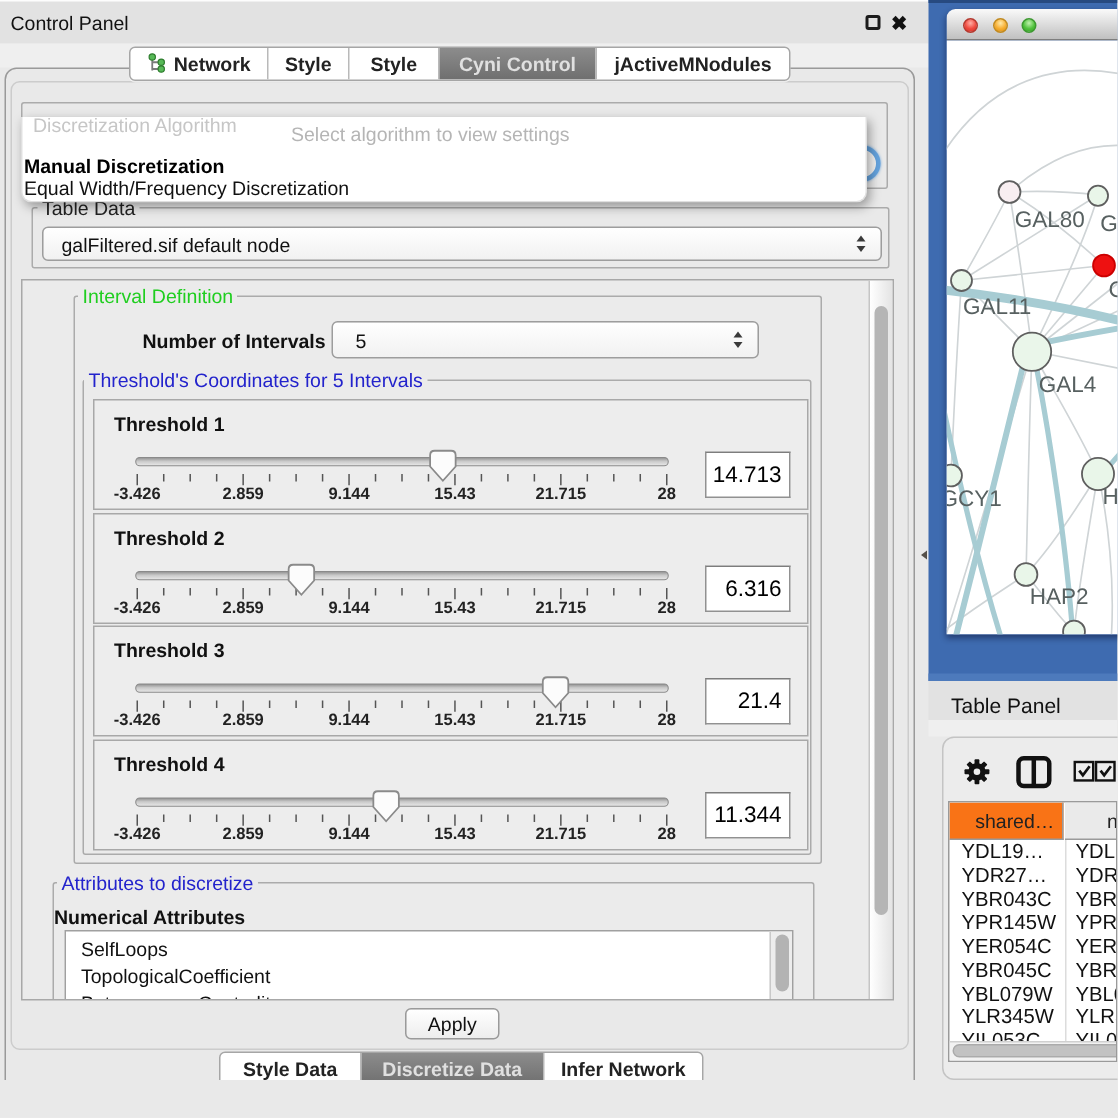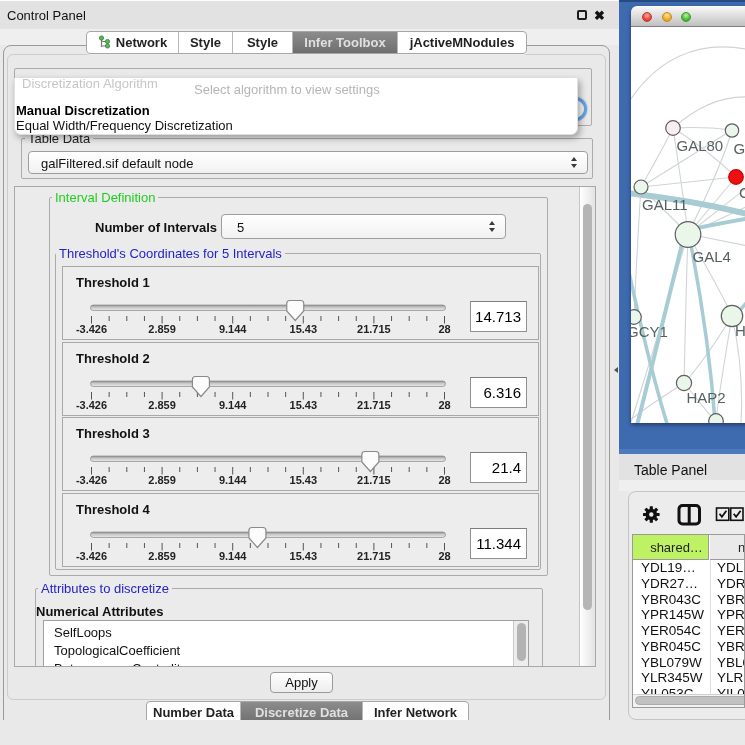--- a/index.html
+++ b/index.html
@@ -257,37 +257,37 @@
     </div>
 
     <div class="abs" style="right:0; top:0; width:16px; height:479px; background:linear-gradient(90deg,#ffffff,#e3e3e3); border-left:1px solid #c5c5c5;"></div>
     <div class="abs" style="right:3.5px; top:17px; width:9px; height:406px; background:#b5b5b5; border-radius:5px;"></div>
   </div>
 
   <div class="abs" style="left:270px; top:672px; width:63px; height:21px; background:linear-gradient(#ffffff,#ededed);
        border:1px solid #9a9a9a; border-radius:4px; font-size:13px; color:#111; text-align:center; padding-top:2px;">Apply</div>
 
   <div class="seg" style="left:146px; top:701px;">
-    <div style="width:94px;">Number Data</div>
+    <div style="width:94px;">Style Data</div>
     <div class="sel" style="width:122px;">Discretize Data</div>
     <div style="width:105px;">Infer Network</div>
   </div>
 
   <div class="seg" style="left:86px; top:31px;">
     <div style="width:92px;">
       <svg width="13" height="15" viewBox="0 0 13 15" style="margin-right:5px;">
         <path d="M3.5 3.5 V12 M3.5 6.5 H8.5 M3.5 11 H8.5" stroke="#7a7a7a" stroke-width="1.2" fill="none"></path>
         <circle cx="3.5" cy="3" r="2.1" fill="#57b957" stroke="#2e7d2e" stroke-width="0.8"></circle>
         <circle cx="9.5" cy="6.5" r="2.1" fill="#57b957" stroke="#2e7d2e" stroke-width="0.8"></circle>
         <circle cx="9.5" cy="11" r="2.1" fill="#57b957" stroke="#2e7d2e" stroke-width="0.8"></circle>
       </svg>
       Network</div>
     <div style="width:54px;">Style</div>
     <div style="width:60px;">Style</div>
-    <div class="sel" style="width:105px;">Infer Toolbox</div>
+    <div class="sel" style="width:105px;">Cyni Control</div>
     <div style="width:128px;">jActiveMNodules</div>
   </div>
 
   <div class="abs" style="left:14px; top:78px; width:564px; height:57px; background:#fff;
        border-radius:0 0 7px 7px; box-shadow:2px 3px 7px rgba(0,0,0,0.35); border:1px solid #e0e0e0; border-top:none;"></div>
   <div class="abs" style="left:22px; top:76px; font-size:13px; color:#c6c6c6;">Discretization Algorithm</div>
   <div class="abs" style="left:194px; top:82px; font-size:13px; color:#b5b5b5;">Select algorithm to view settings</div>
   <div class="abs" style="left:16px; top:103px; font-size:13px; font-weight:bold; color:#000;">Manual Discretization</div>
   <div class="abs" style="left:16px; top:118px; font-size:13px; color:#111;">Equal Width/Frequency Discretization</div>
 
@@ -394,21 +394,21 @@
     <line x1="48.2" y1="1.5" x2="48.2" y2="20" stroke="#111" stroke-width="3"></line>
     <g fill="none" stroke="#111" stroke-width="1.6">
       <rect x="75.5" y="4" width="12.3" height="12.3"></rect>
       <rect x="89.7" y="4" width="12.3" height="12.3"></rect>
       <path d="M78.5 9.8 l2.4 3 4.5-6" stroke-width="1.8"></path>
       <path d="M92.7 9.8 l2.4 3 4.5-6" stroke-width="1.8"></path>
     </g>
   </svg>
 
   <div class="abs" style="left:632px; top:534px; width:113px; height:174px; border:1px solid #9a9a9a; background:#fff; overflow:hidden;">
-    <div class="abs" style="left:0; top:0; width:76px; height:25px; background:#bef264; border-right:1px solid #9a9a9a; border-bottom:1px solid #9a9a9a;
+    <div class="abs" style="left:0; top:0; width:76px; height:25px; background:#f97316; border-right:1px solid #9a9a9a; border-bottom:1px solid #9a9a9a;
          font-size:13px; color:#222; text-align:center; padding:5px 0 0 12px;">shared…</div>
     <div class="abs" style="left:77px; top:0; width:36px; height:25px; background:#eaeaea; border-bottom:1px solid #9a9a9a;
          font-size:13px; color:#222; padding:5px 0 0 28px;">n</div>
     <div class="abs" style="left:76.5px; top:25px; width:1px; height:135px; background:#dcdcdc;"></div>
     <div class="abs" style="left:8px; top:25px; font-size:13.5px; color:#111; line-height:15.75px;">YDL19…<br>YDR27…<br>YBR043C<br>YPR145W<br>YER054C<br>YBR045C<br>YBL079W<br>YLR345W<br>YIL053C</div>
     <div class="abs" style="left:84px; top:25px; font-size:13.5px; color:#111; line-height:15.75px;">YDL1<br>YDR2<br>YBR0<br>YPR1<br>YER0<br>YBR0<br>YBL0<br>YLR3<br>YIL0</div>
     <div class="abs" style="left:0; top:159px; width:113px; height:14px; background:#f2f2f2; border-top:1px solid #d0d0d0;"></div>
     <div class="abs" style="left:2px; top:161px; width:115px; height:9px; background:#c2c2c2; border:1px solid #ababab; border-radius:5px;"></div>
   </div>
 

